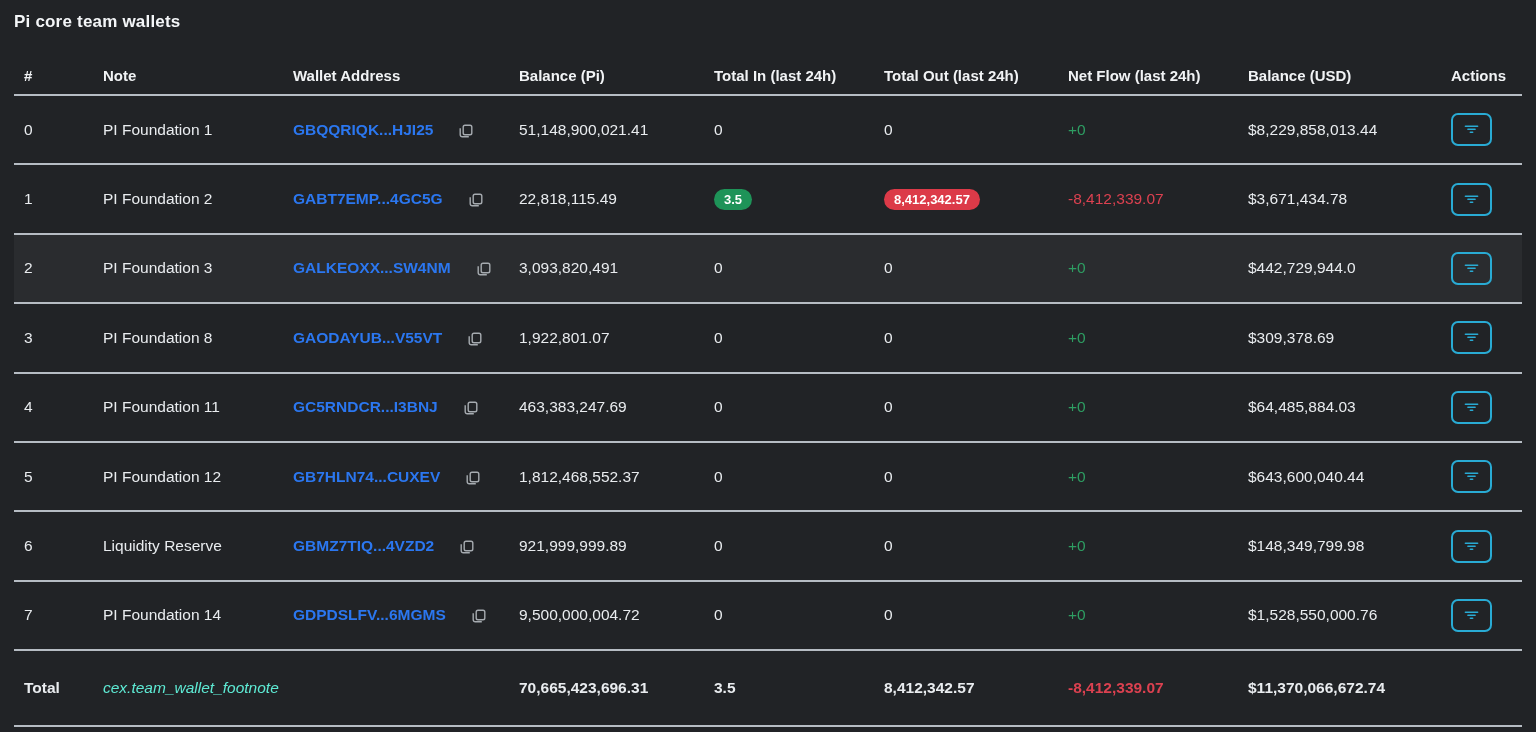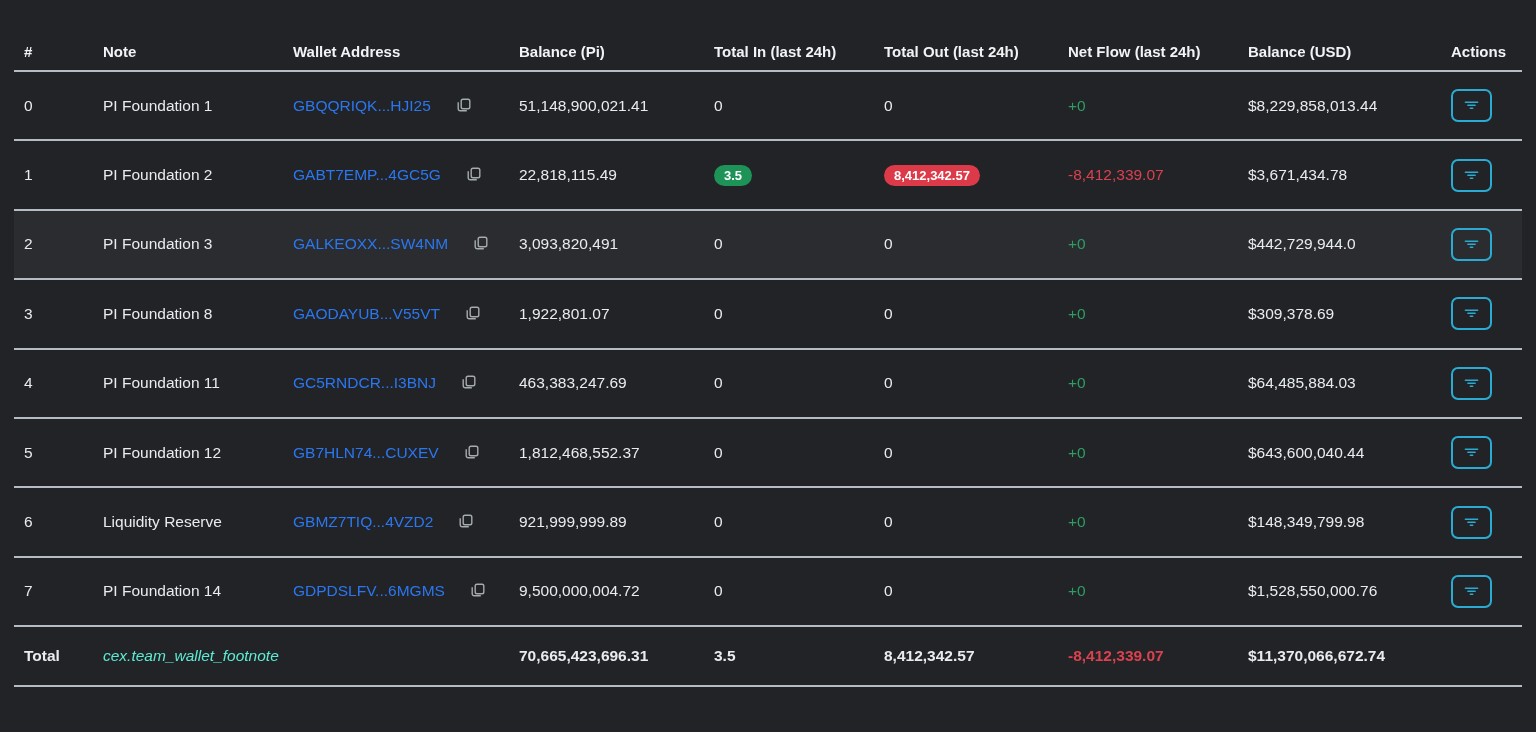--- a/index.html
+++ b/index.html
@@ -22,24 +22,24 @@
     align-items: center;
   }
   .thead {
     height: 40px;
     border-bottom: 2px solid var(--divider, #b6bcc3);
   }
   .thead .cell { font-weight: 700; font-size: 15px; color: #f1f3f5; }
   .cell { padding: 0 10px; font-size: 15.5px; overflow: hidden; white-space: nowrap; }
   .trow { height: 69.4px; border-bottom: 2px solid var(--divider, #b6bcc3); }
   .trow.hl, .trow:hover { background: var(--row-highlight, #2a2c2f); }
-  .trow.total { height: 60px; }
+  .trow.total { height: 76px; }
   .trow.total .cell { font-weight: 700; font-size: 15.5px; }
   .footnote { font-weight: 400 !important; font-style: italic; font-size: 15px; color: #5eead4; }
-  .addr-cell { display: flex; align-items: flex-start; gap: 25px; }
+  .addr-cell { display: flex; align-items: flex-end; gap: 25px; font-weight: bold; }
   .addr-link {
     color: var(--link-blue, #2b77f0); text-decoration: none; font-size: 15.5px; cursor: pointer;
   }
   .copy-icon { display: inline-flex; cursor: pointer; }
   .copy-icon svg { stroke: var(--icon-gray, #a6abb0); }
   .s-pos { color: var(--positive-green, #2e9d62); }
   .s-neg { color: var(--negative-red, #dc4150); }
   .total-neg { color: var(--negative-red, #dc4150); }
   .s-badge-green, .s-badge-red {
     display: inline-block; color: #fff; font-weight: 700; font-size: 13px;
@@ -52,20 +52,21 @@
     border: 2px solid var(--action-cyan, #29abd4); border-radius: 7px;
     display: inline-flex; align-items: center; justify-content: center;
     cursor: pointer;
   }
   .action-btn svg { stroke: var(--action-cyan, #29abd4); }
 </style>
 </head>
 <body>
 
 <div class="page">
+  <h2 class="title">Pi core team wallets</h2>
 
   <div class="table">
     <div class="thead">
       <div class="cell">#</div>
       <div class="cell">Note</div>
       <div class="cell">Wallet Address</div>
       <div class="cell">Balance (Pi)</div>
       <div class="cell">Total In (last 24h)</div>
       <div class="cell">Total Out (last 24h)</div>
       <div class="cell">Net Flow (last 24h)</div>

